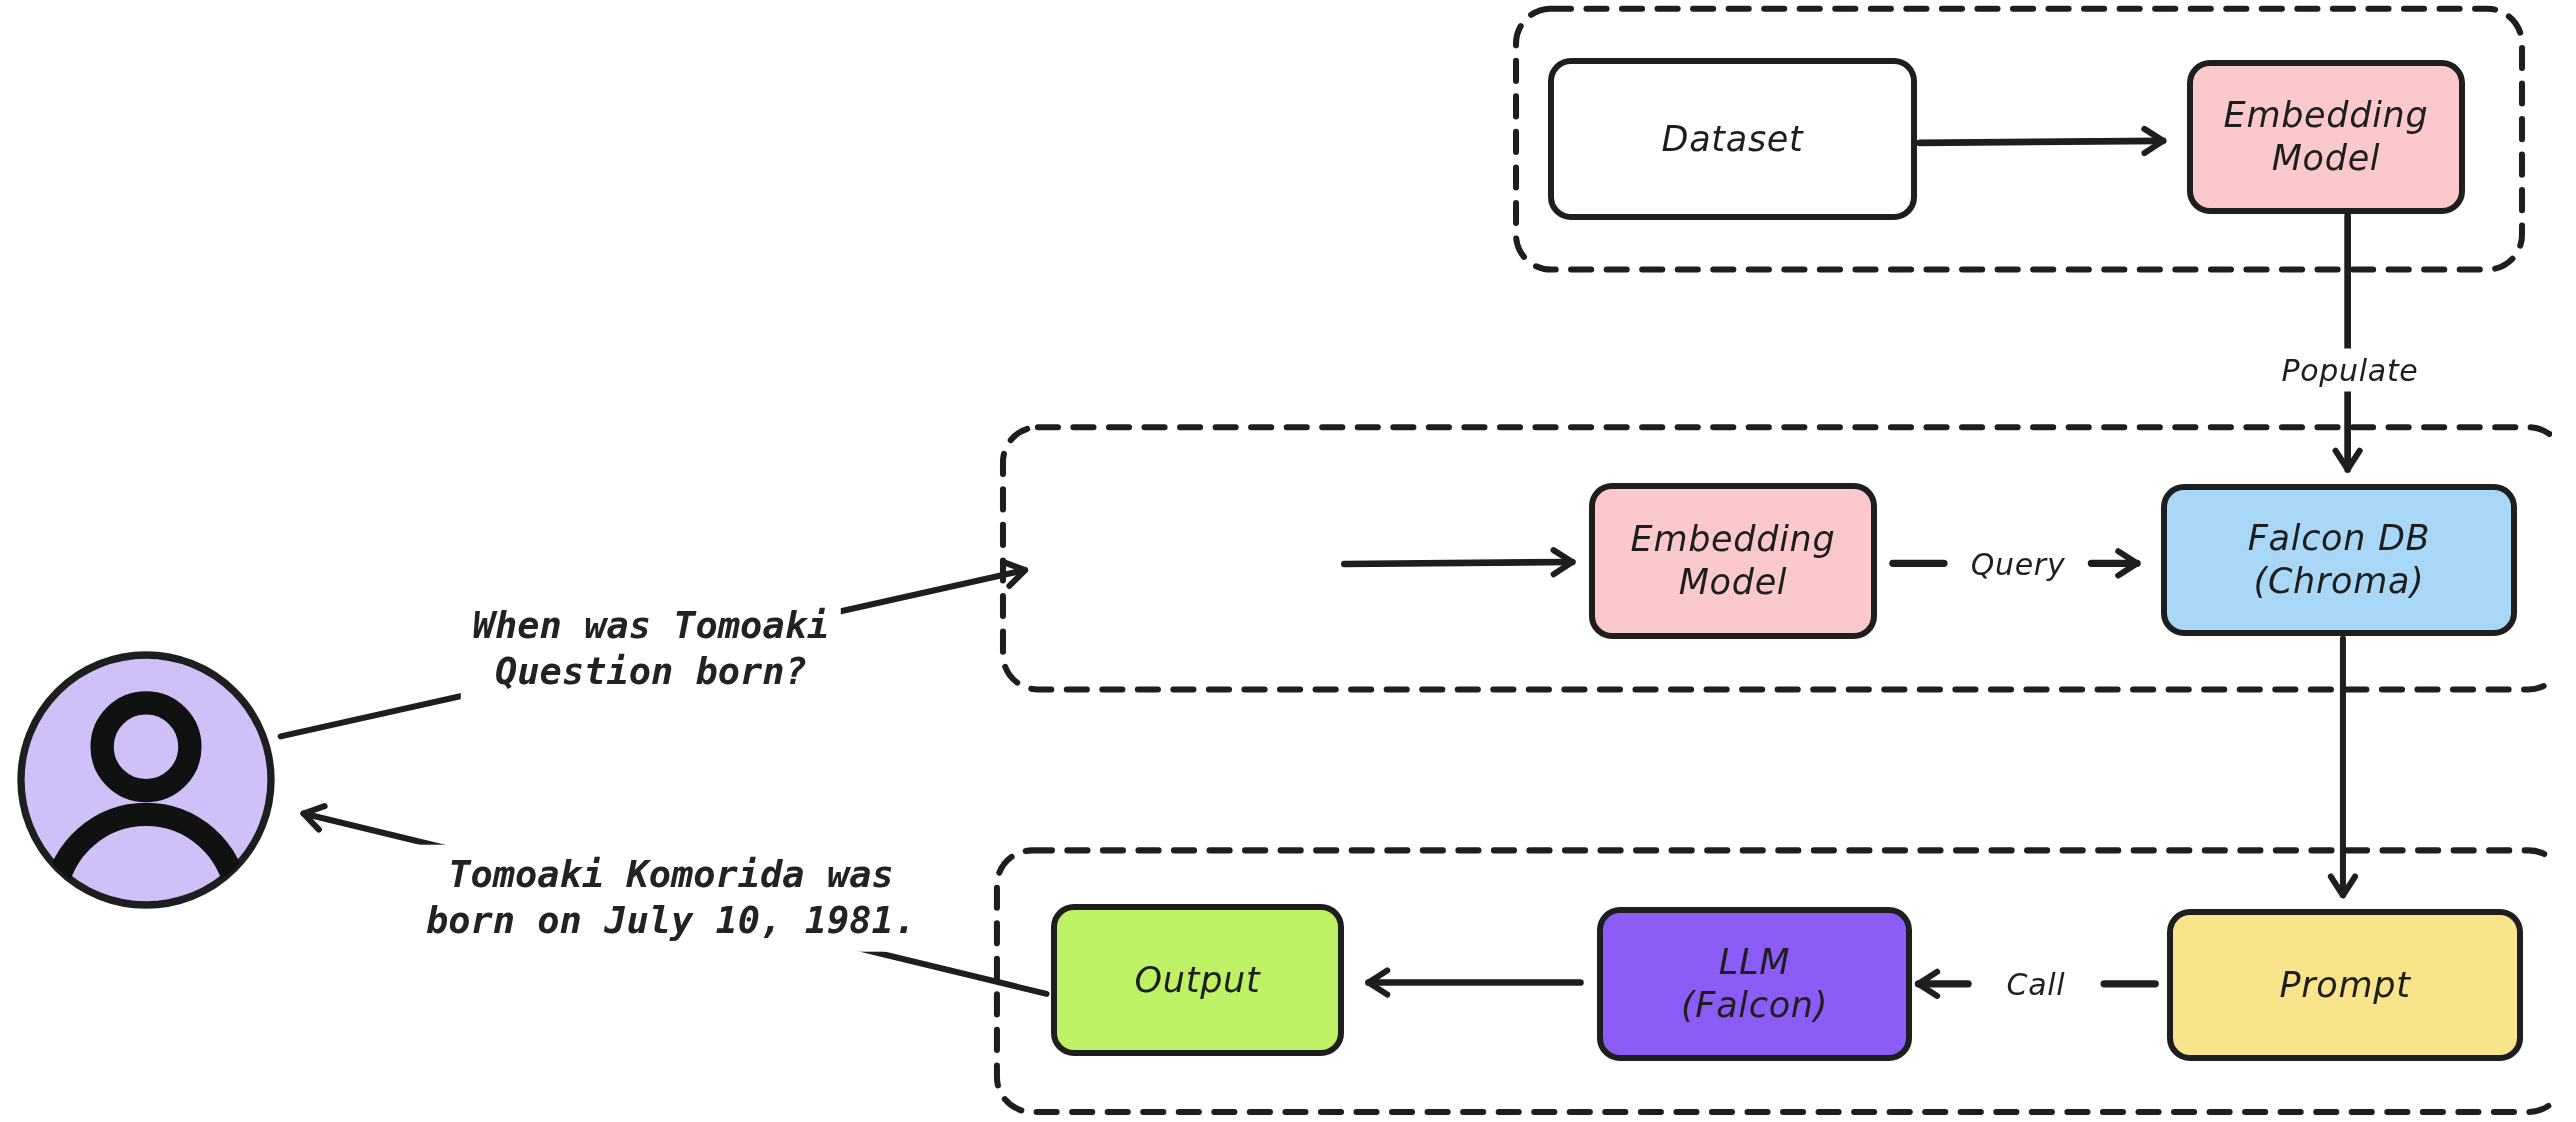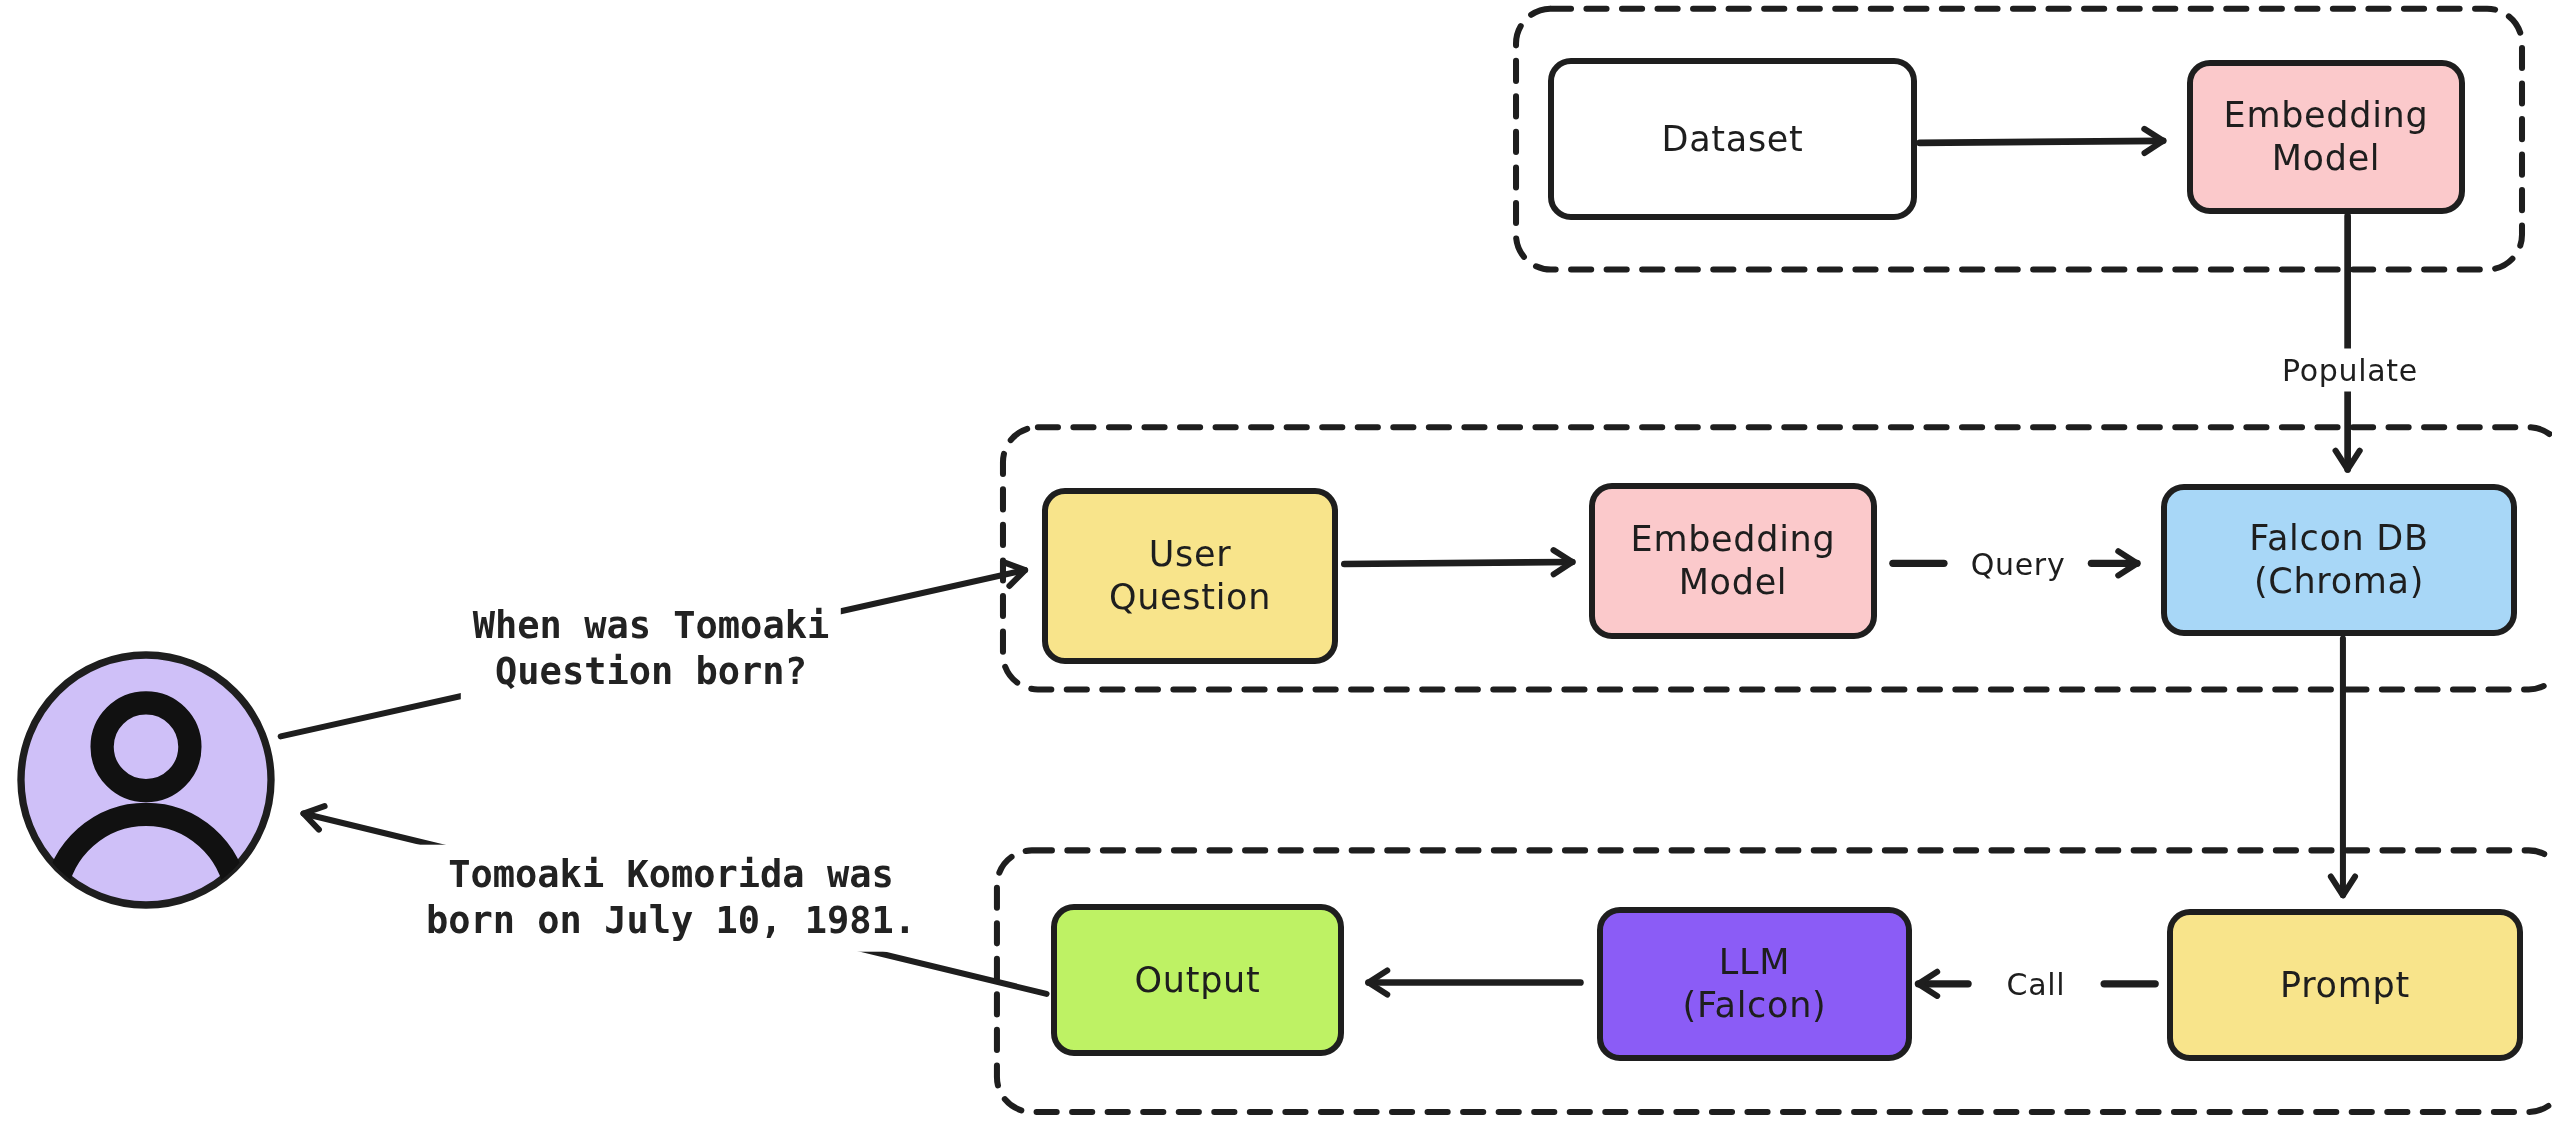--- a/index.html
+++ b/index.html
@@ -1,18 +1,18 @@
 <!DOCTYPE html>
 <html style="font-size:10.7px"><head>
 <meta charset="utf-8">
 <style>
   html,body{margin:0;padding:0;background:#ffffff;}
   #canvas{
     position:relative;width:2552px;height:1122px;background:#ffffff;
-    font-family:"DejaVu Sans",sans-serif;color:#1e1e1e;overflow:hidden;
+    font-family:"DejaVu Sans",sans-serif;color:#1e1e1e;overflow:hidden;font-style:italic;
   }
   #connector-layer{position:absolute;left:0;top:0;z-index:2;}
   .node{
     position:absolute;z-index:3;
     border:6px solid #1e1e1e;border-radius:23px;
     display:flex;flex-direction:column;align-items:center;justify-content:center;
     text-align:center;font-size:35px;line-height:1.22;letter-spacing:0.7px;
     font-weight:500;color:#1e1e1e;box-sizing:border-box;
   }
   .node span{display:block;}
@@ -59,24 +59,20 @@
   </svg>
 
   <div class="node" style="left: 1548px; top: 58px; width: 369px; height: 162px; background-color: rgb(255, 255, 255);">
     <span>Dataset</span>
   </div>
   <div class="node" style="left: 2187px; top: 60px; width: 278px; height: 154px; background-color: rgb(251, 201, 203);">
     <span>Embedding</span>
     <span>Model</span>
   </div>
 
-  <div class="node" style="left: 1042px; top: 488px; width: 296px; height: 176px; background-color: rgb(248, 228, 139);">
-    <span>User</span>
-    <span>Question</span>
-  </div>
   <div class="node" style="left: 1589px; top: 483px; width: 288px; height: 156px; background-color: rgb(251, 201, 203);">
     <span>Embedding</span>
     <span>Model</span>
   </div>
   <div class="node" style="left: 2161px; top: 484px; width: 356px; height: 152px; background-color: rgb(168, 215, 247);">
     <span>Falcon DB</span>
     <span>(Chroma)</span>
   </div>
 
   <div class="node" style="left: 1051px; top: 904px; width: 293px; height: 152px; background-color: #bef264;">

